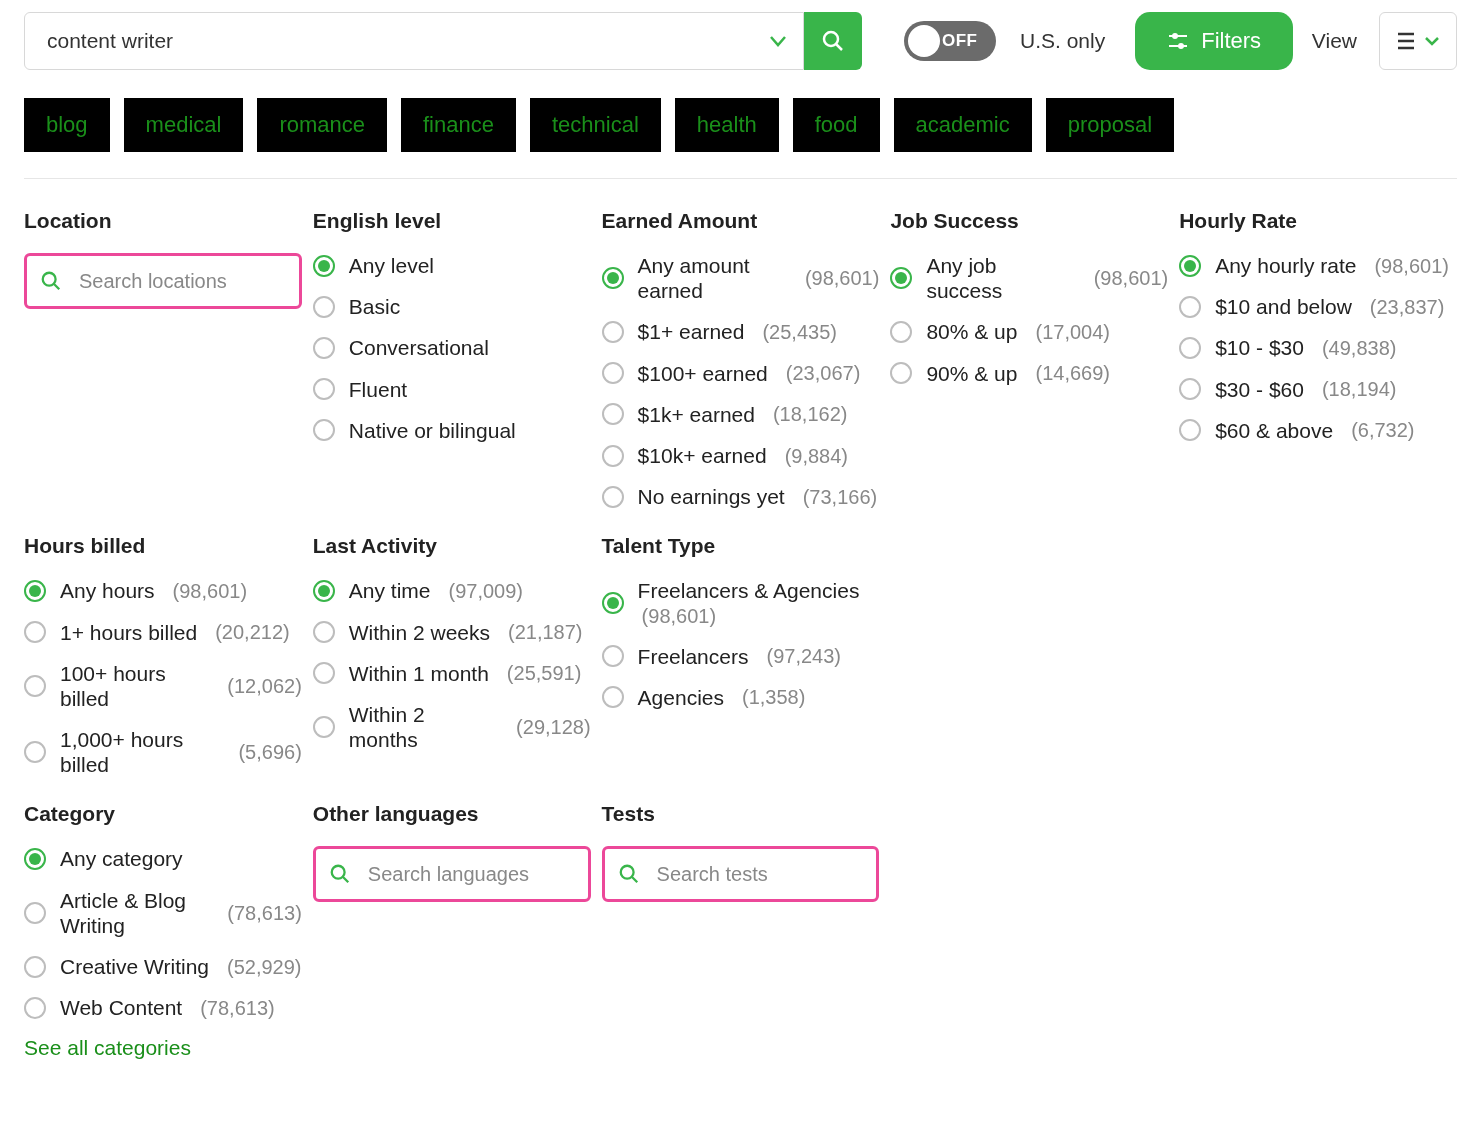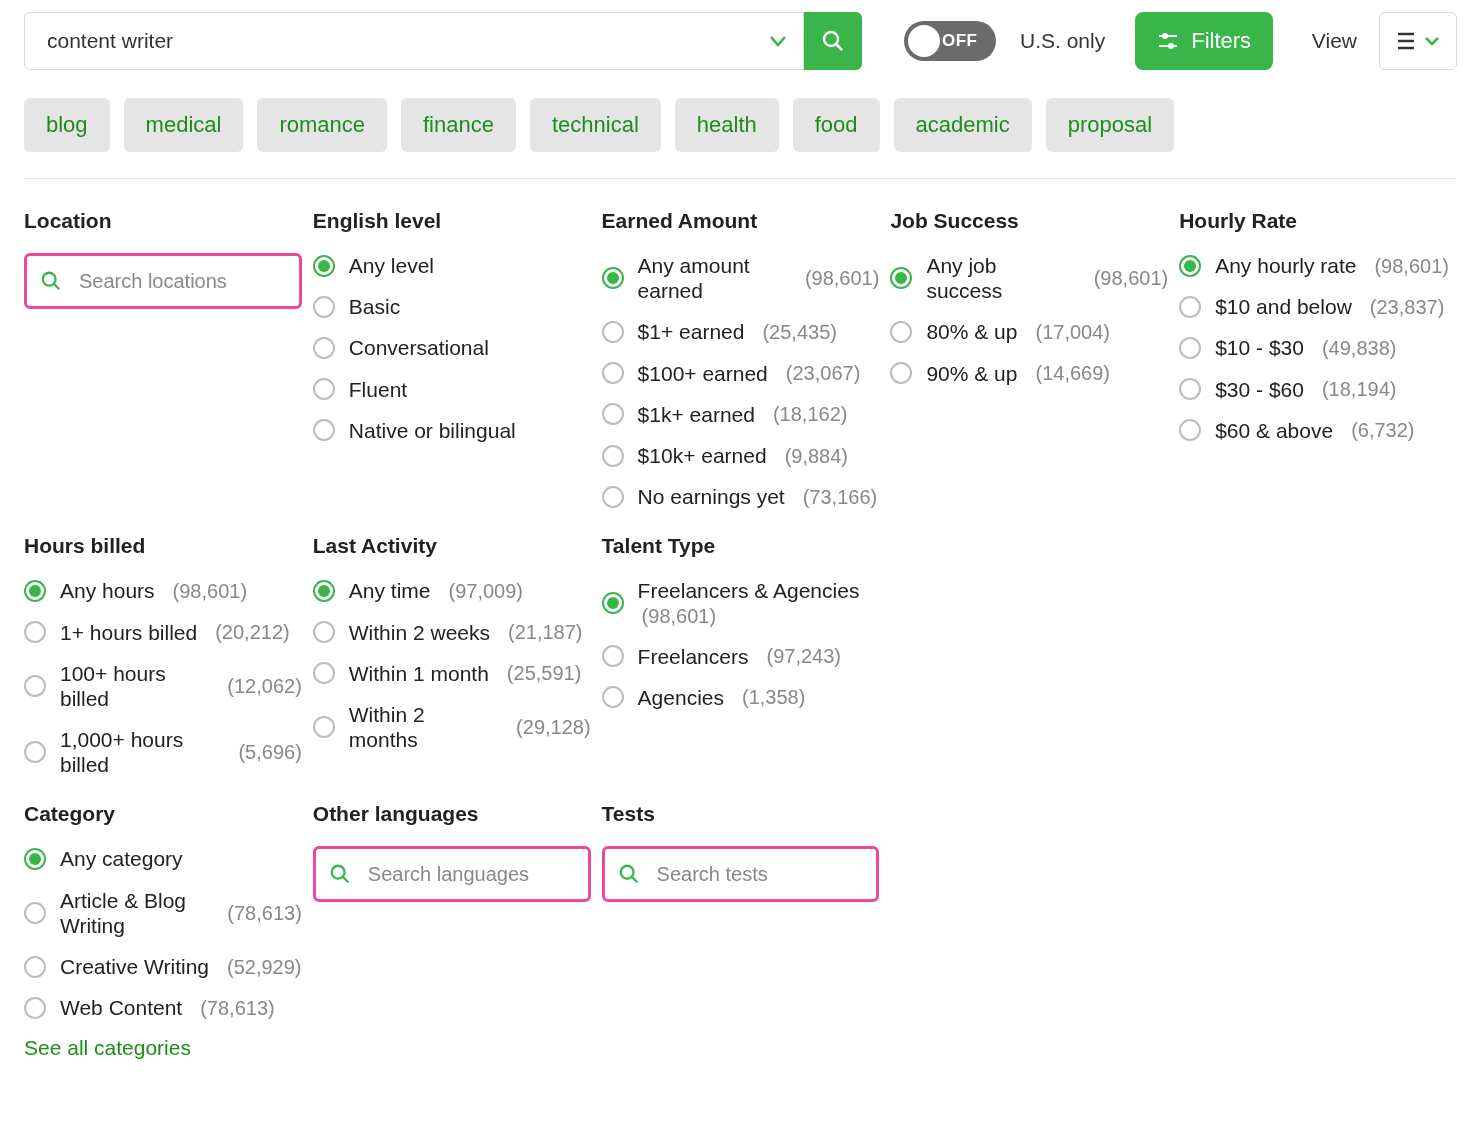--- a/index.html
+++ b/index.html
@@ -78,23 +78,23 @@
   }
   .us-only {
     font-size: 21px;
     color: #333;
     margin-left: 6px;
   }
   .filters-btn {
     background: #39b54a;
     color: #fff;
     border: none;
-    border-radius: 8px;
+    border-radius: 15px;
     height: 58px;
-    padding: 0 22px;
+    padding: 0 32px;
     display: flex;
     align-items: center;
     gap: 12px;
     font-size: 22px;
     font-weight: 500;
     cursor: pointer;
     margin-left: 12px;
   }
   .view-label {
     font-size: 21px;
@@ -113,23 +113,23 @@
     gap: 8px;
     cursor: pointer;
   }
   .chips {
     display: flex;
     gap: 14px;
     margin-top: 28px;
     flex-wrap: wrap;
   }
   .chip {
-    background: #e5e5e5;
+    background: #000000;
     color: #1a8f1a;
-    border-radius: 6px;
+    border-radius: 0;
     padding: 14px 22px;
     font-size: 22px;
     cursor: pointer;
   }
   .divider {
     border: none;
     border-top: 1px solid #e6e6e6;
     margin: 26px 0 30px 0;
   }
   .grid {

